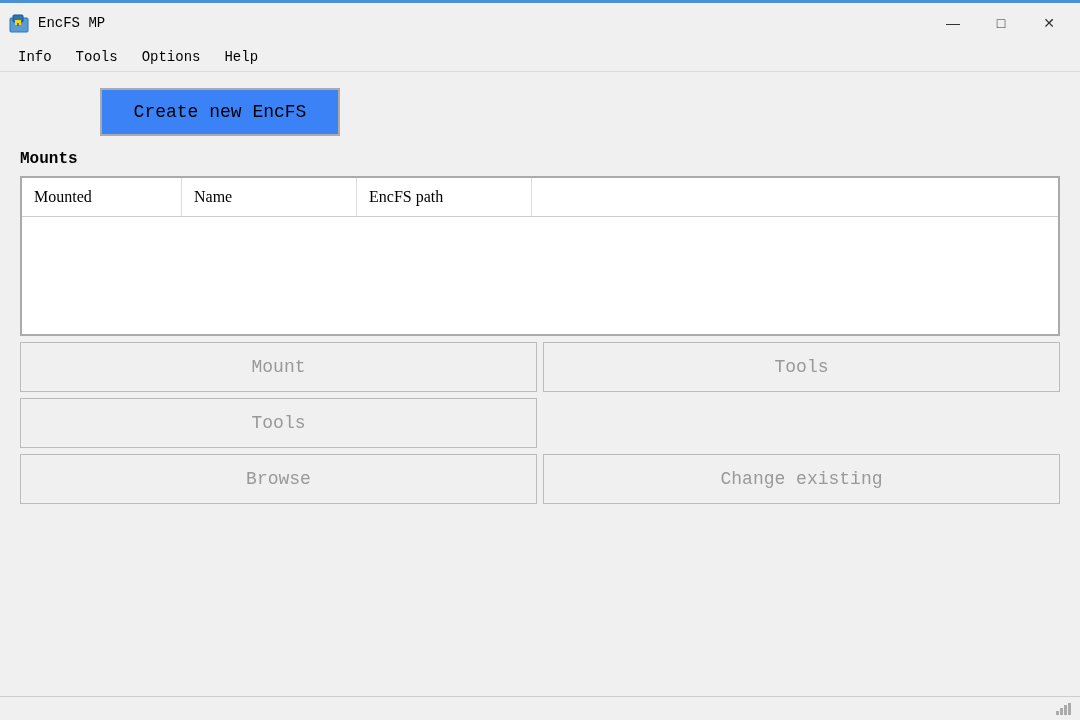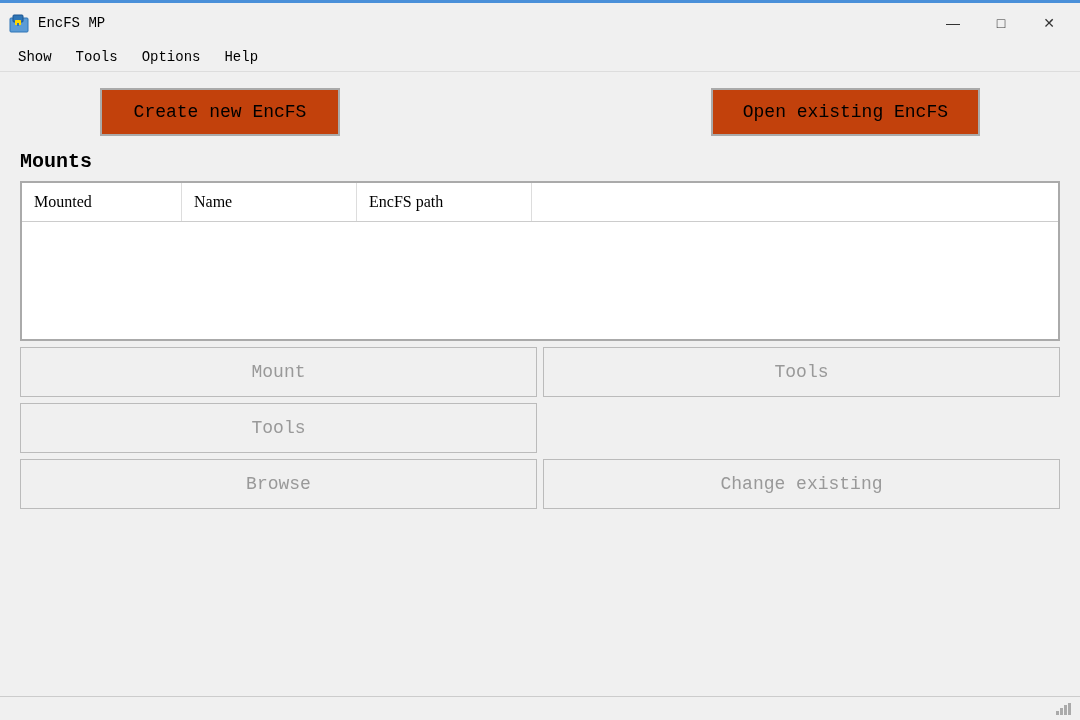--- a/index.html
+++ b/index.html
@@ -102,37 +102,37 @@
 
     .top-buttons {
       display: flex;
       justify-content: space-between;
       padding: 0 80px;
     }
 
     .top-btn {
       padding: 12px 30px;
       font-size: 18px;
-      background: #c2410c;
+      background: #3b82f6;
       border: 2px solid #aaa;
       cursor: pointer;
       font-family: 'Courier New', monospace;
       font-weight: normal;
       color: #000;
       min-width: 240px;
     }
 
     .mounts-section {
       display: flex;
       flex-direction: column;
       gap: 6px;
     }
 
     .mounts-label {
-      font-size: 20px;
+      font-size: 16px;
       font-weight: bold;
       color: #000;
       margin-bottom: 2px;
     }
 
     .table-container {
       border: 2px solid #aaa;
       background: white;
       height: 160px;
     }
@@ -210,31 +210,30 @@
     <span class="title-text">EncFS MP</span>
   </div>
   <div class="title-bar-controls">
     <button class="title-btn">—</button>
     <button class="title-btn">□</button>
     <button class="title-btn close">✕</button>
   </div>
 </div>
 
 <div class="menu-bar">
-  <span class="menu-item">Show</span>
+  <span class="menu-item">Info</span>
   <span class="menu-item">Tools</span>
   <span class="menu-item">Options</span>
   <span class="menu-item">Help</span>
 </div>
 
 <div class="main-content">
 
   <div class="top-buttons">
     <button class="top-btn">Create new EncFS</button>
-    <button class="top-btn">Open existing EncFS</button>
   </div>
 
   <div class="mounts-section">
     <div class="mounts-label">Mounts</div>
 
     <div class="table-container">
       <div class="table-header">
         <div class="table-header-cell">Mounted</div>
         <div class="table-header-cell">Name</div>
         <div class="table-header-cell">EncFS path</div>

